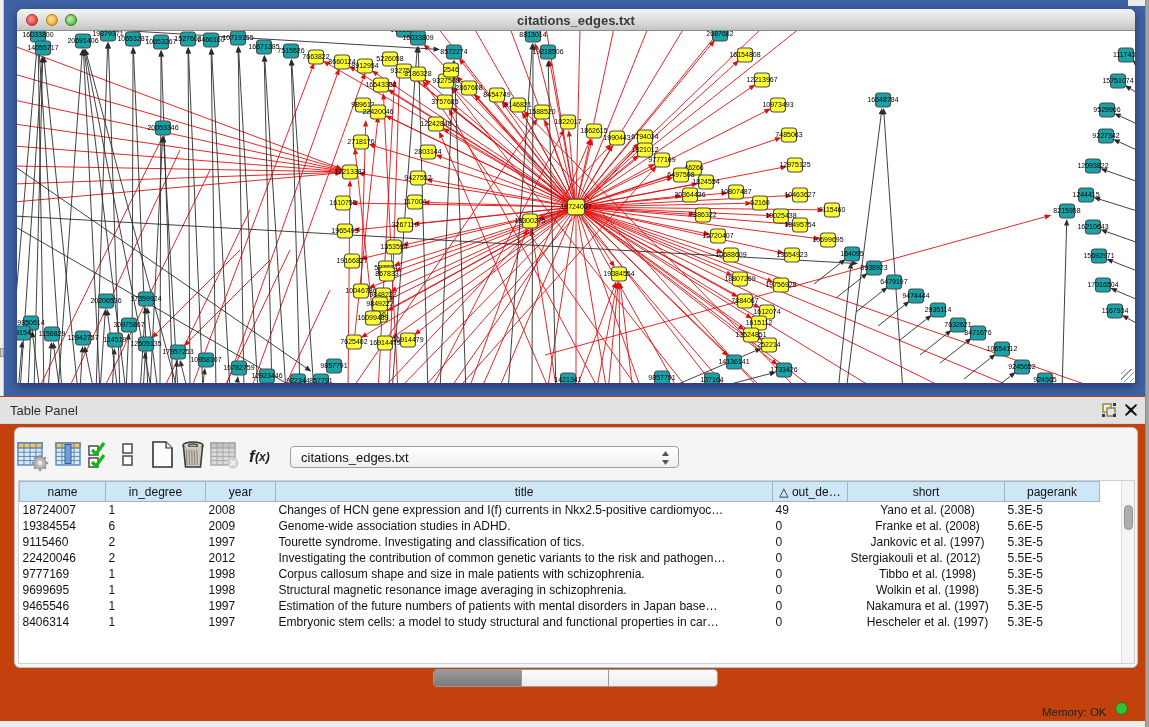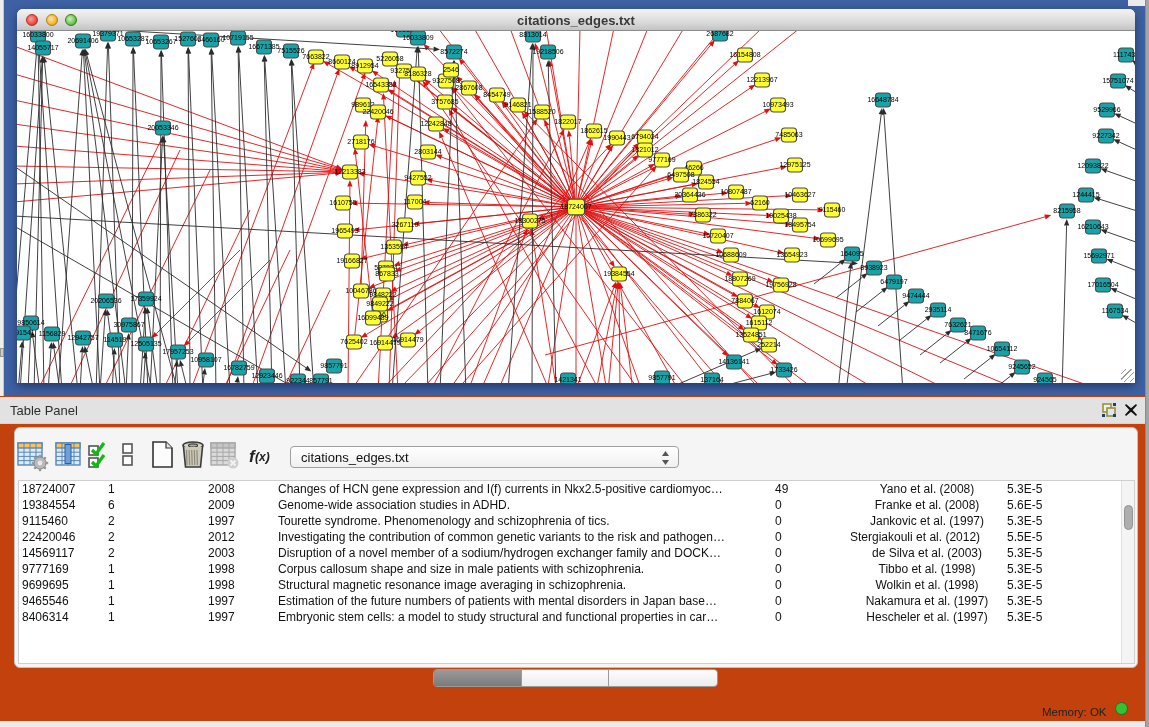--- a/index.html
+++ b/index.html
@@ -857,20 +857,29 @@
             <col style="width:86px">
             <col style="width:100px">
             <col style="width:70px">
             <col style="width:497px">
             <col style="width:75px">
             <col style="width:157px">
             <col style="width:95px">
           </colgroup>
           <tbody>
             <tr>
+              <th>name</th>
+              <th>in_degree</th>
+              <th>year</th>
+              <th>title</th>
+              <th>△ out_de…</th>
+              <th>short</th>
+              <th>pagerank</th>
+            </tr>
+            <tr>
               <td style="">18724007</td>
               <td style="">1</td>
               <td style="">2008</td>
               <td style="">Changes of HCN gene expression and I(f) currents in Nkx2.5-positive cardiomyoc…</td>
               <td style="">49</td>
               <td style="text-align:center;">Yano et al. (2008)</td>
               <td style="">5.3E-5</td>
             </tr>
             <tr>
               <td style="">19384554</td>
@@ -878,42 +887,33 @@
               <td style="">2009</td>
               <td style="">Genome-wide association studies in ADHD.</td>
               <td style="">0</td>
               <td style="text-align:center;">Franke et al. (2008)</td>
               <td style="">5.6E-5</td>
             </tr>
             <tr>
               <td style="">9115460</td>
               <td style="">2</td>
               <td style="">1997</td>
-              <td style="">Tourette syndrome. Phenomenology and schizophrenia of tics.</td>
+              <td style="">Tourette syndrome. Investigating and classification of tics.</td>
               <td style="">0</td>
               <td style="text-align:center;">Jankovic et al. (1997)</td>
               <td style="">5.3E-5</td>
             </tr>
             <tr>
               <td style="">22420046</td>
               <td style="">2</td>
               <td style="">2012</td>
               <td style="">Investigating the contribution of common genetic variants to the risk and pathogen…</td>
               <td style="">0</td>
               <td style="text-align:left;">Stergiakouli et al. (2012)</td>
               <td style="">5.5E-5</td>
-            </tr>
-            <tr>
-              <td style="">14569117</td>
-              <td style="">2</td>
-              <td style="">2003</td>
-              <td style="">Disruption of a novel member of a sodium/hydrogen exchanger family and DOCK…</td>
-              <td style="">0</td>
-              <td style="text-align:center;">de Silva et al. (2003)</td>
-              <td style="">5.3E-5</td>
             </tr>
             <tr>
               <td style="">9777169</td>
               <td style="">1</td>
               <td style="">1998</td>
               <td style="">Corpus callosum shape and size in male patients with schizophrenia.</td>
               <td style="">0</td>
               <td style="text-align:center;">Tibbo et al. (1998)</td>
               <td style="">5.3E-5</td>
             </tr>

